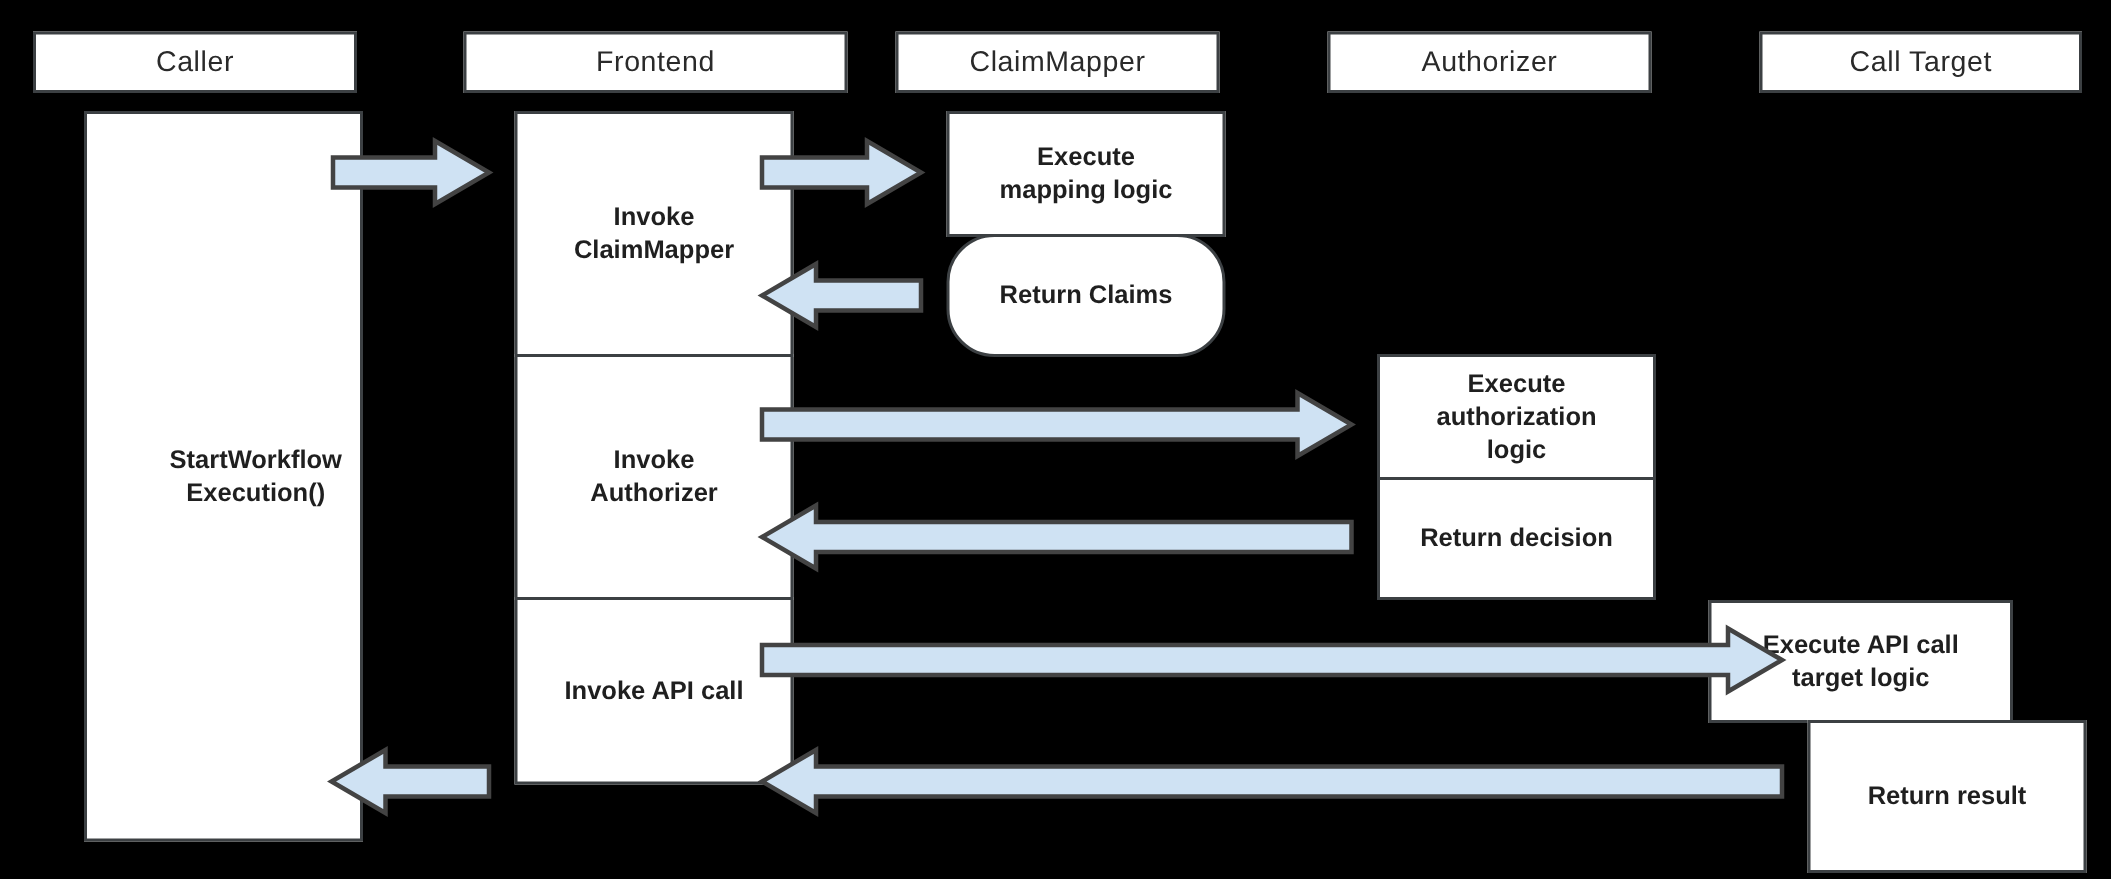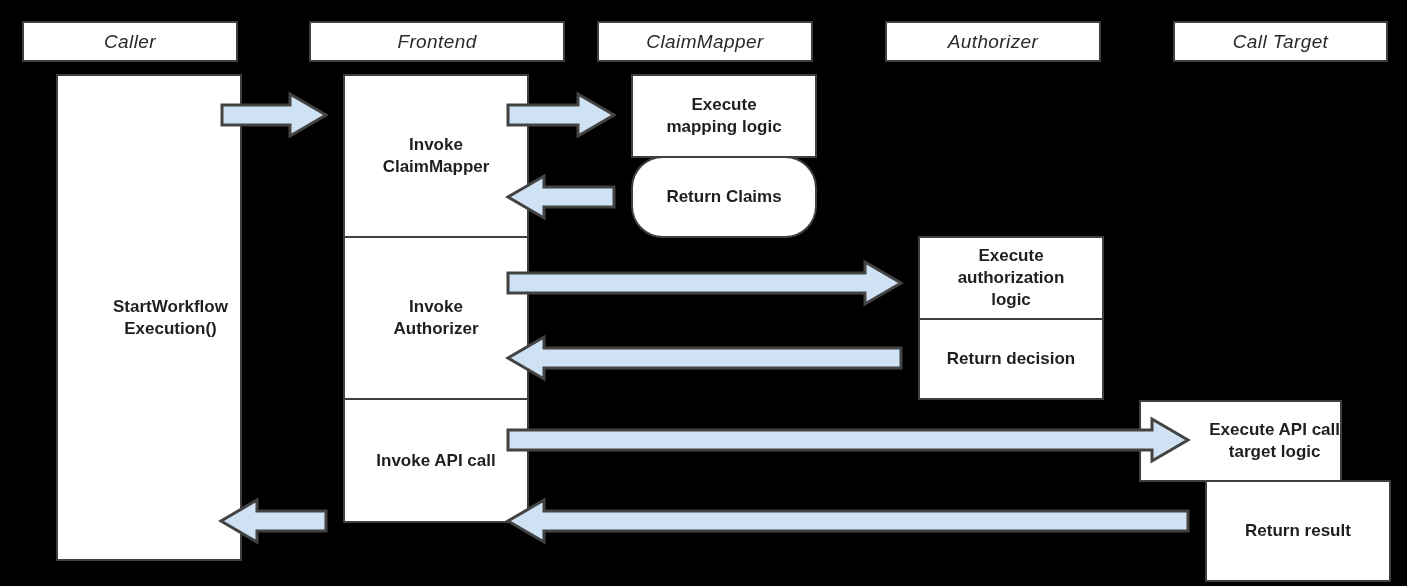--- a/index.html
+++ b/index.html
@@ -26,21 +26,20 @@
     display:flex;align-items:center;justify-content:center;
     text-align:center;
     color:var(--text);
     white-space:pre-line;
   }
   .actor-header{
     font-size:19px;
     font-weight:400;
     letter-spacing:0.4px;
     color:#2a2a2a;
-    font-style:italic;
   }
   .step{
     font-size:17px;
     font-weight:700;
     line-height:1.28;
     margin-left:19px;
   }
   
   .hdr-caller      {left:22px;  top:21px; width:216px; height:41px;}
   .hdr-frontend    {left:309px; top:21px; width:256px; height:41px;}
@@ -49,21 +48,21 @@
   .hdr-calltarget  {left:1173px;top:21px; width:215px; height:41px;}
   
   .caller-exec {left:37px;  top:74px;  width:186px; height:487px;padding-left:43px;}
   .fe-1        {left:324px; top:74px;  width:186px; height:164px;}
   .fe-2        {left:324px; top:236px; width:186px; height:164px;}
   .fe-3        {left:324px; top:398px; width:186px; height:125px;}
   .cm-1        {left:612px; top:74px;  width:186px; height:84px;}
   .cm-2        {left:612px; top:156px; width:186px; height:82px;border-radius:32px;}
   .az-1        {left:899px; top:236px; width:186px; height:84px;}
   .az-2        {left:899px; top:318px; width:186px; height:82px;text-align:right;}
-  .ct-1        {left:1120px;top:400px; width:203px; height:82px;justify-content:flex-end;}
+  .ct-1        {left:1120px;top:400px; width:203px; height:82px;}
   .ct-2        {left:1186px;top:480px; width:186px; height:102px;}
   
   .arrows{
     position:absolute;left:0;top:0;width:1407px;height:586px;
     pointer-events:none;
   }
   .arrow{
     fill:var(--arrow-fill);
     stroke:var(--arrow-stroke);
     stroke-width:3;

